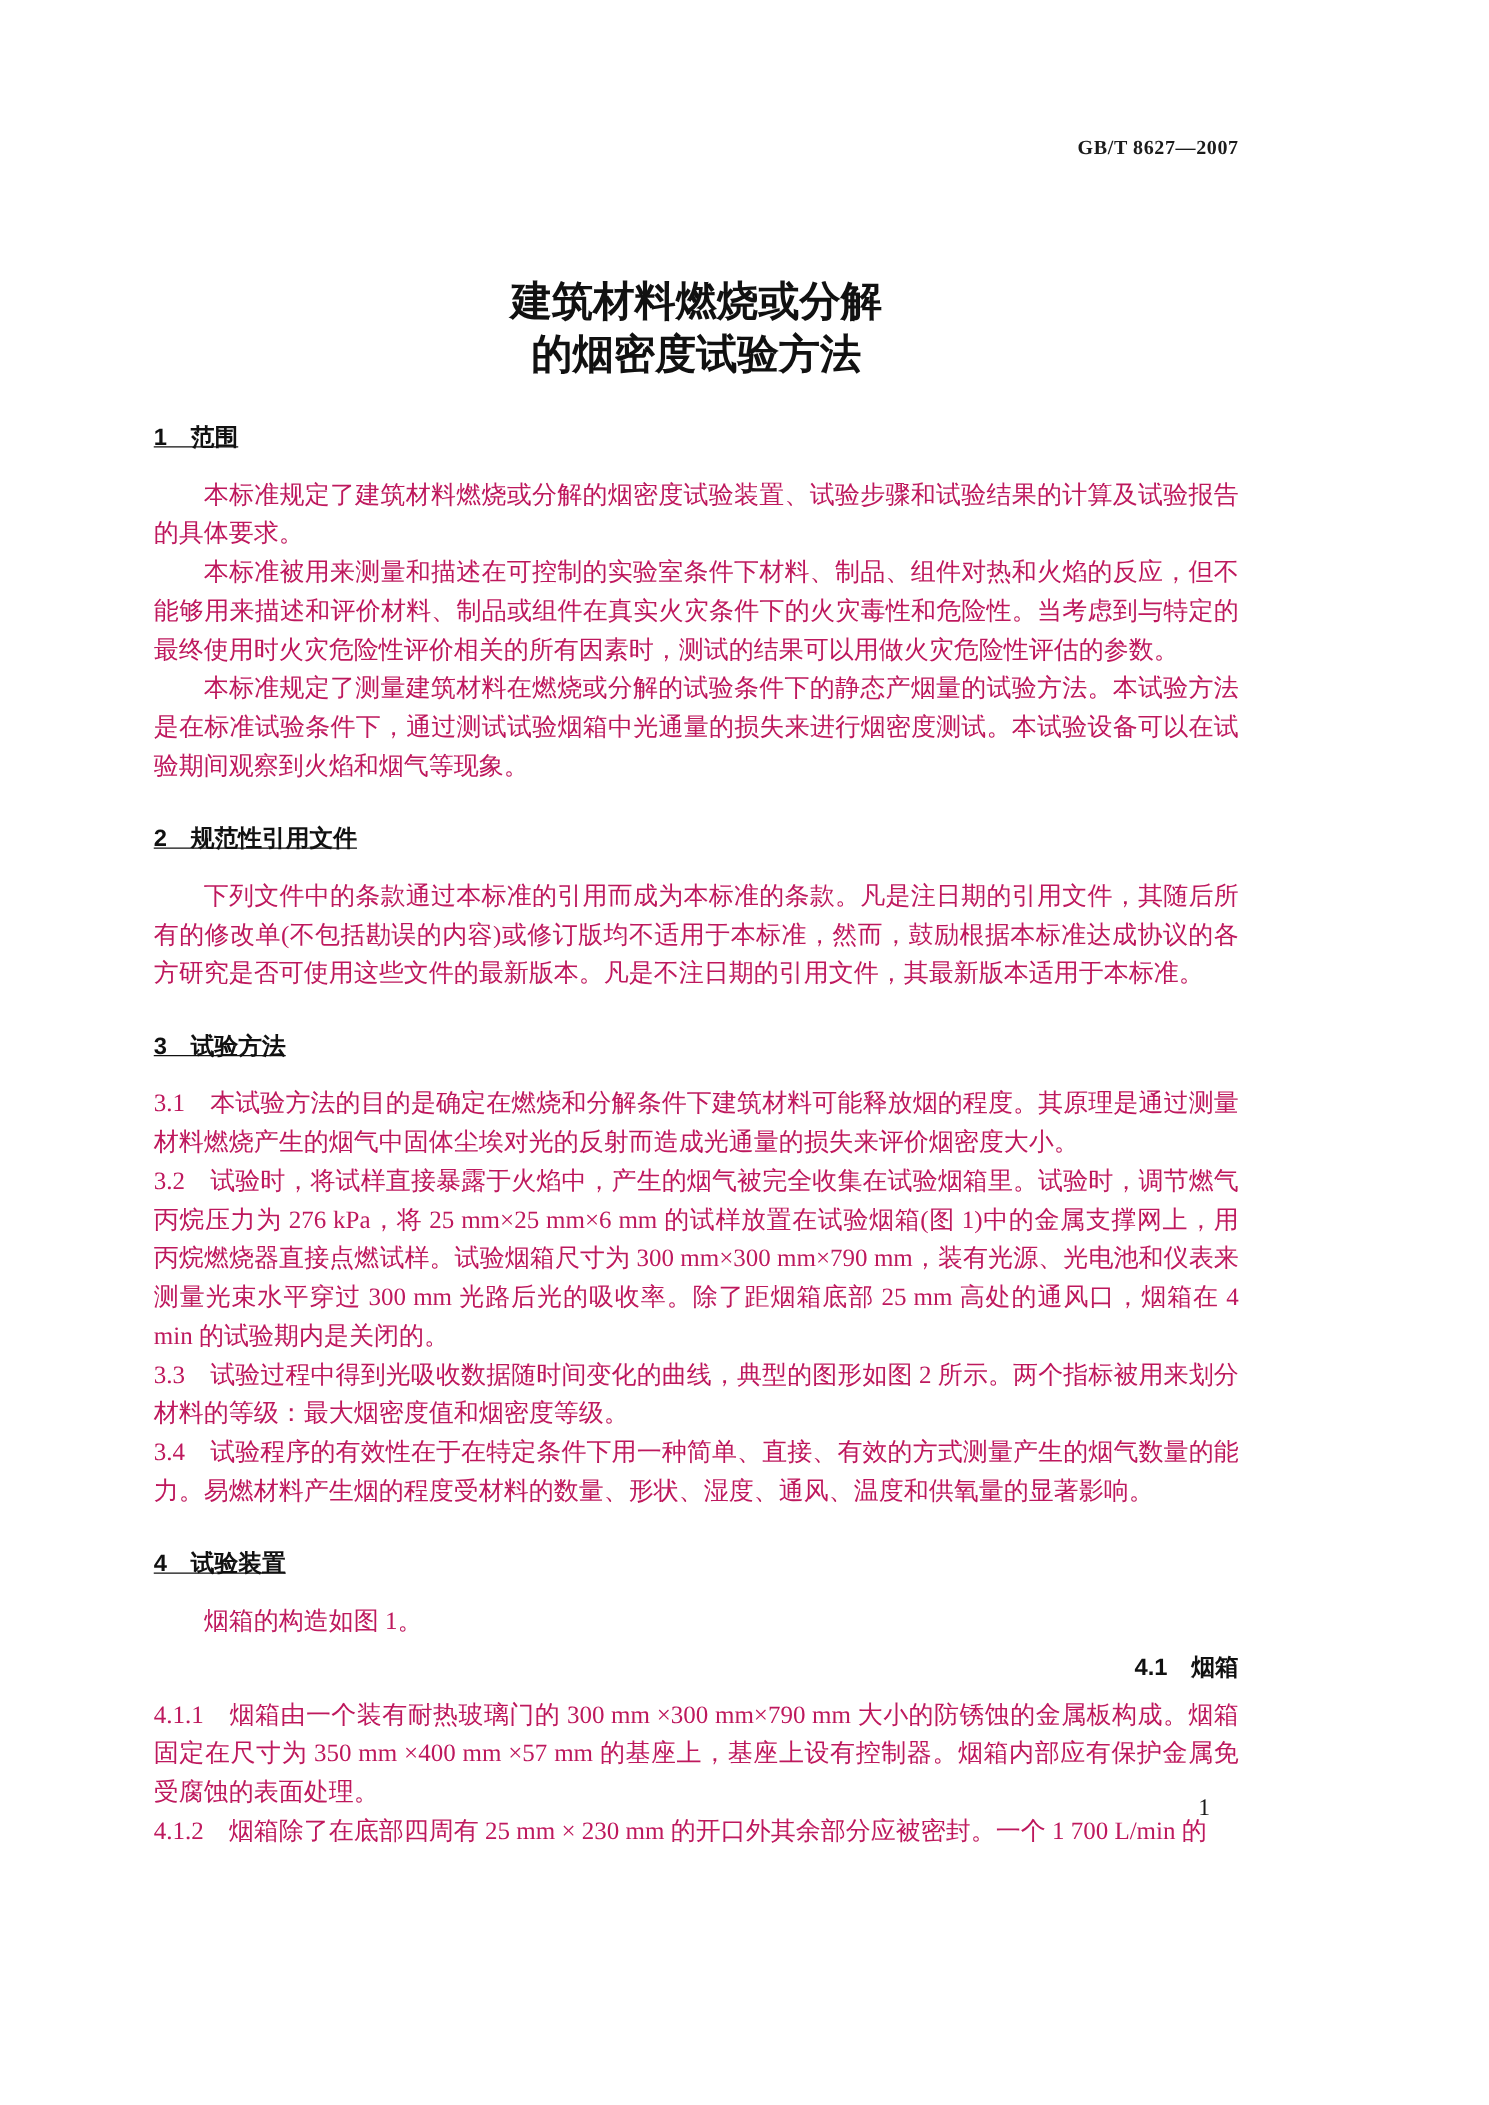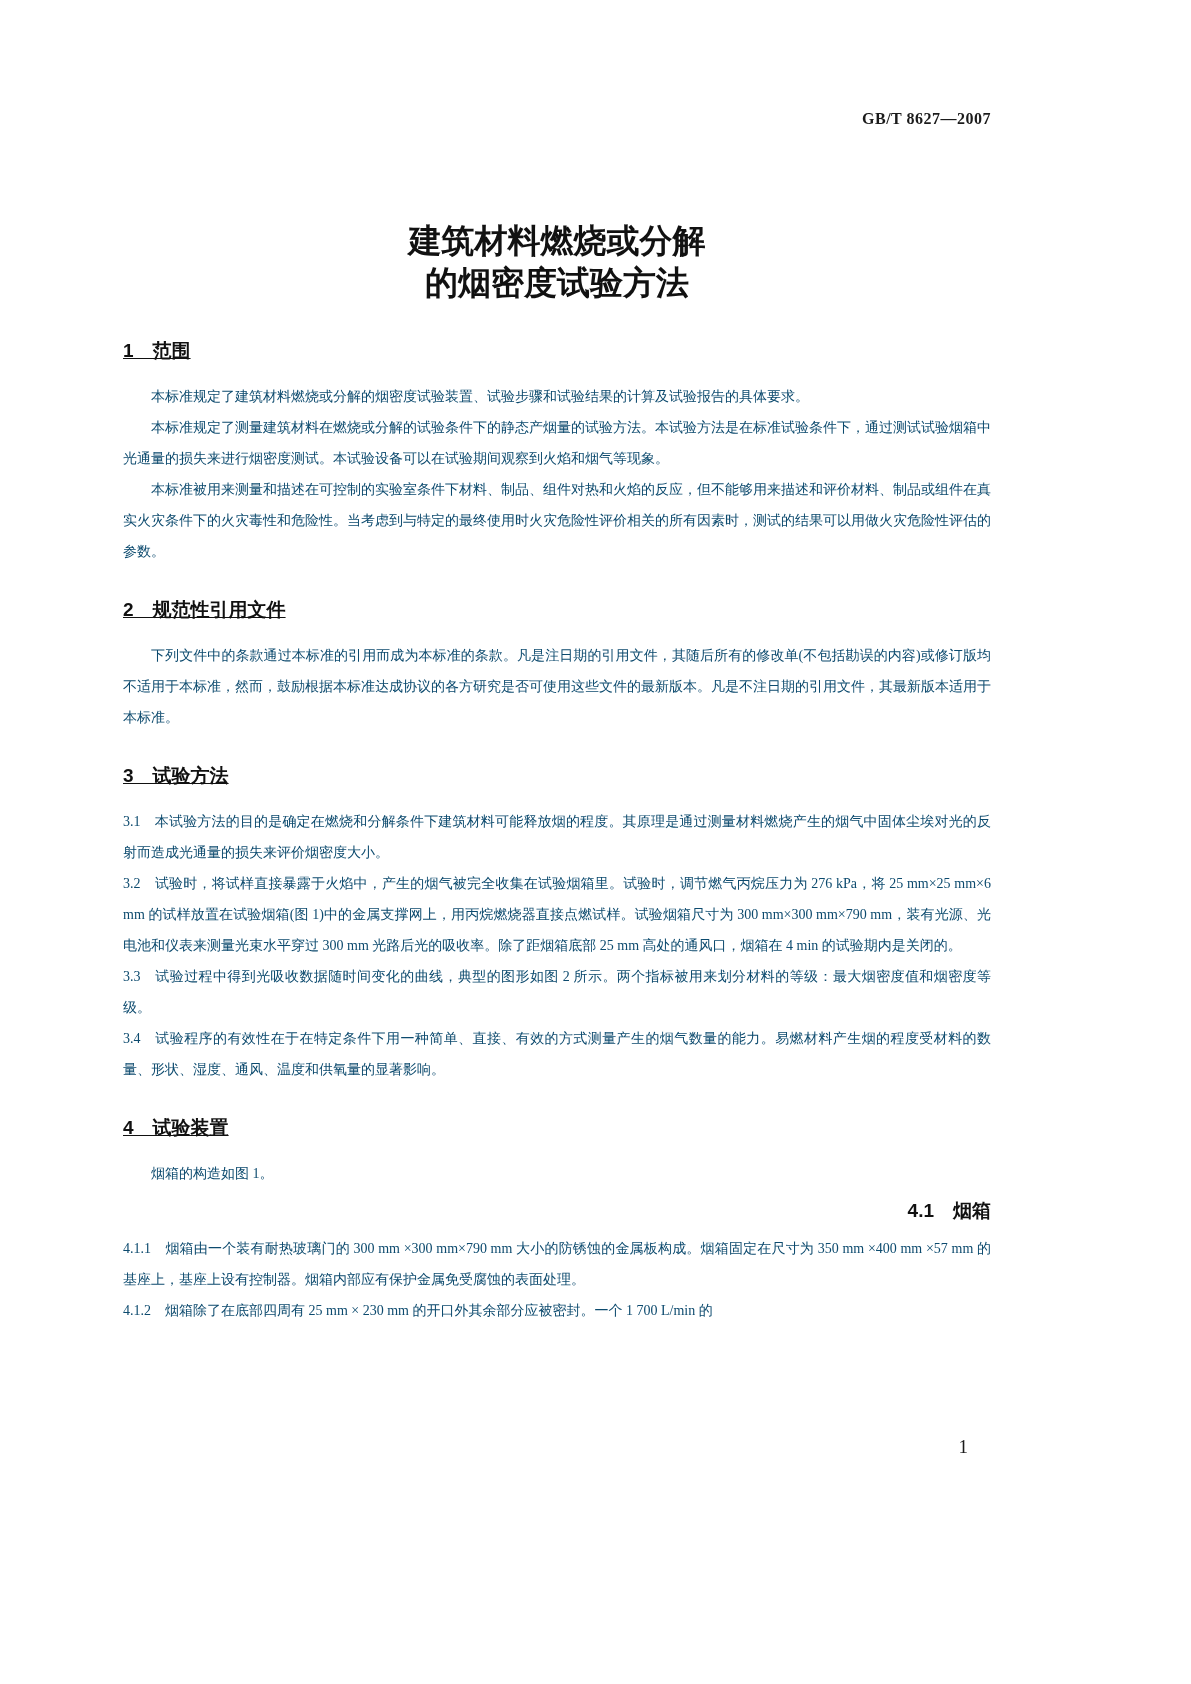--- a/index.html
+++ b/index.html
@@ -47,25 +47,25 @@
   .sub-heading {
     font-family: "Liberation Sans", "DejaVu Sans", sans-serif;
     font-weight: bold;
     font-size: 19px;
     line-height: 26px;
     margin: 9px 0 9px 16px;
     color: #111111;
     text-align: right;
   }
   .para {
-    font-size: 14px;
+    font-size: 20px;
     line-height: 31px;
     text-align: justify;
     text-justify: inter-ideograph;
-    color: #0c4a6e;
+    color: #be185d;
   }
   .para.indent { text-indent: 2em; }
   .ref {
     font-size: 19px;
     line-height: 31px;
     text-indent: 2em;
     color: #1b1b1b;
   }
   .page-number {
     position: absolute;
@@ -84,23 +84,23 @@
 
   <div class="title">
     <div>建筑材料燃烧或分解</div>
     <div>的烟密度试验方法</div>
   </div>
 
   <div class="sec-heading">1　范围</div>
 
   <div class="para indent">本标准规定了建筑材料燃烧或分解的烟密度试验装置、试验步骤和试验结果的计算及试验报告的具体要求。</div>
 
+  <div class="para indent">本标准被用来测量和描述在可控制的实验室条件下材料、制品、组件对热和火焰的反应，但不能够用来描述和评价材料、制品或组件在真实火灾条件下的火灾毒性和危险性。当考虑到与特定的最终使用时火灾危险性评价相关的所有因素时，测试的结果可以用做火灾危险性评估的参数。</div>
+
   <div class="para indent">本标准规定了测量建筑材料在燃烧或分解的试验条件下的静态产烟量的试验方法。本试验方法是在标准试验条件下，通过测试试验烟箱中光通量的损失来进行烟密度测试。本试验设备可以在试验期间观察到火焰和烟气等现象。</div>
-
-  <div class="para indent">本标准被用来测量和描述在可控制的实验室条件下材料、制品、组件对热和火焰的反应，但不能够用来描述和评价材料、制品或组件在真实火灾条件下的火灾毒性和危险性。当考虑到与特定的最终使用时火灾危险性评价相关的所有因素时，测试的结果可以用做火灾危险性评估的参数。</div>
 
   <div class="sec-heading">2　规范性引用文件</div>
 
   <div class="para indent">下列文件中的条款通过本标准的引用而成为本标准的条款。凡是注日期的引用文件，其随后所有的修改单(不包括勘误的内容)或修订版均不适用于本标准，然而，鼓励根据本标准达成协议的各方研究是否可使用这些文件的最新版本。凡是不注日期的引用文件，其最新版本适用于本标准。</div>
 
 
   <div class="sec-heading">3　试验方法</div>
 
   <div class="para">3.1　本试验方法的目的是确定在燃烧和分解条件下建筑材料可能释放烟的程度。其原理是通过测量材料燃烧产生的烟气中固体尘埃对光的反射而造成光通量的损失来评价烟密度大小。</div>
 

